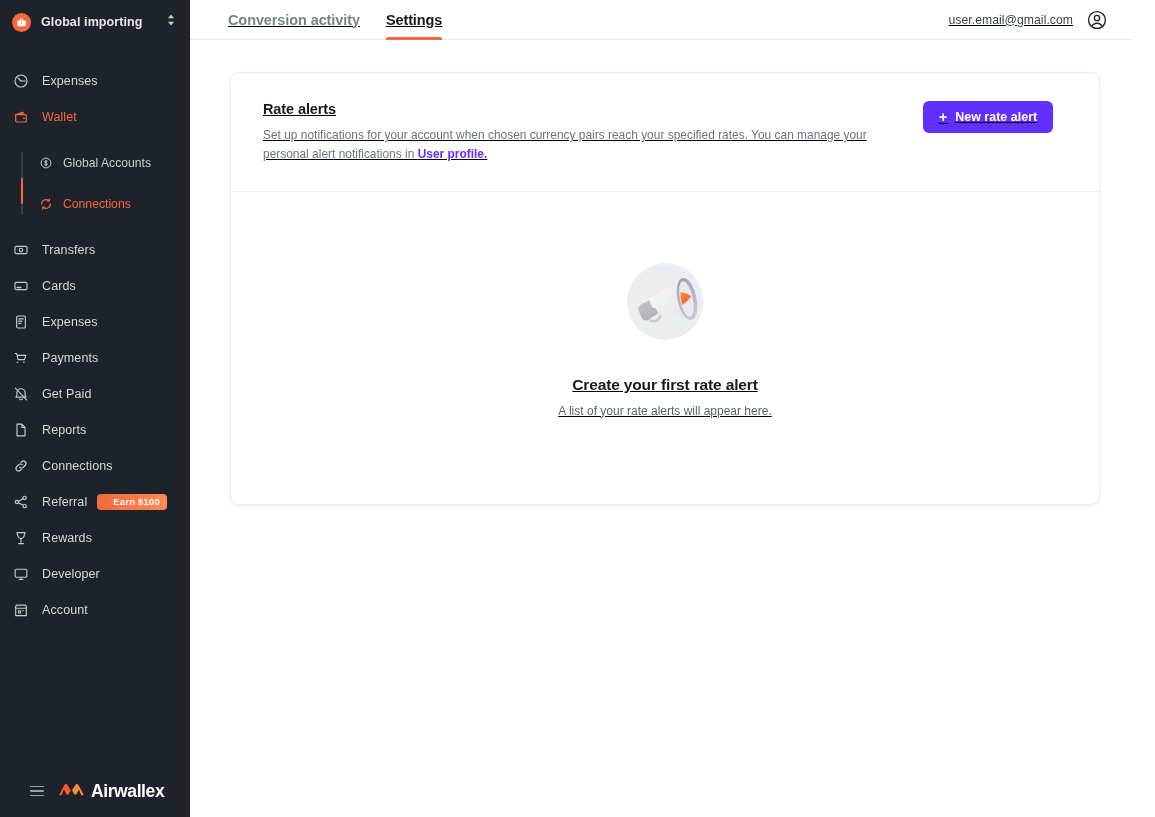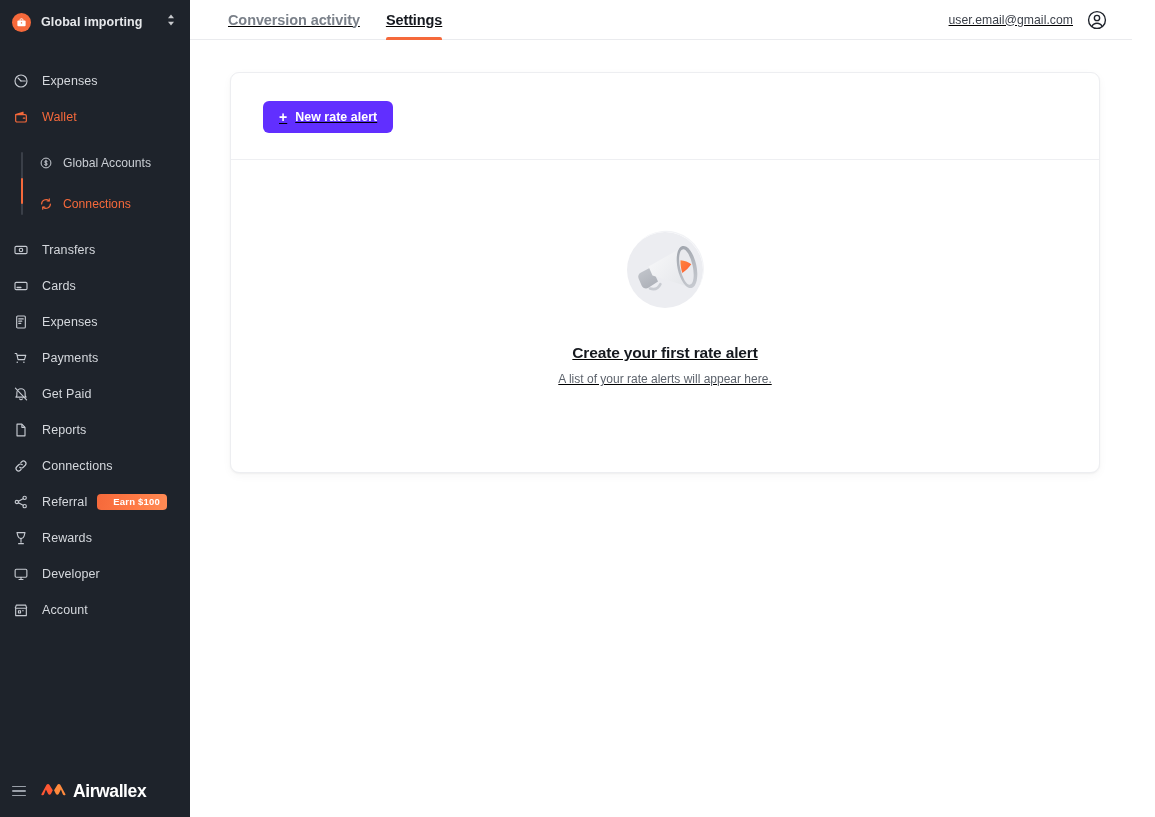--- a/index.html
+++ b/index.html
@@ -87,21 +87,21 @@
   .badge-earn {
     margin-left: 10px;
     background: linear-gradient(100deg,#F5693B 0%,#FF7A45 55%,#FF8B55 100%);
     color: #fff; font-size: 9.5px; font-weight: 700;
     padding: 3px 7px 3px 16px; border-radius: 4px;
     letter-spacing: .2px; line-height: 1;
   }
 
   .sidebar-footer {
     height: 52px; display: flex; align-items: center;
-    padding-left: 12px; gap: 14px;
+    padding-left: 30px; gap: 14px;
   }
   .hamburger { width: 14px; display: flex; flex-direction: column; gap: 3px; cursor: pointer; }
   .hamburger span { display: block; height: 1.6px; background: #9AA0A9; border-radius: 1px; }
   .brand { display: flex; align-items: center; gap: 6px; }
   .brand-word { color: #fff; font-size: 17.5px; font-weight: 700; letter-spacing: -.4px; }
 
   
   .main { flex: 1 1 auto; height: 817px; background: #fff; display: flex; flex-direction: column; min-width: 0; text-decoration: underline; }
   .topbar {
     height: 40px; flex: 0 0 40px;
@@ -395,20 +395,26 @@
             <path d="M6.4 19.1a6.2 6.2 0 0 1 11.2 0" stroke-linecap="round"></path>
           </svg>
         </span>
       </div>
     </header>
 
     <div class="content">
       <div class="card">
 
         <div class="card-head">
+          <div class="card-head-text">
+            <div class="card-title">Rate alerts</div>
+            <div class="card-desc">
+              <span>Set up notifications for your account when chosen currency pairs reach your specified rates. You can manage your personal alert notifications in </span><a href="#">User profile.</a>
+            </div>
+          </div>
           <button class="btn-primary">
             <span class="plus">+</span>
             <span>New rate alert</span>
           </button>
         </div>
 
         <div class="card-body">
           <div class="empty-illo">
             <svg width="96" height="96" viewBox="0 0 96 96" fill="none">
               <defs>

